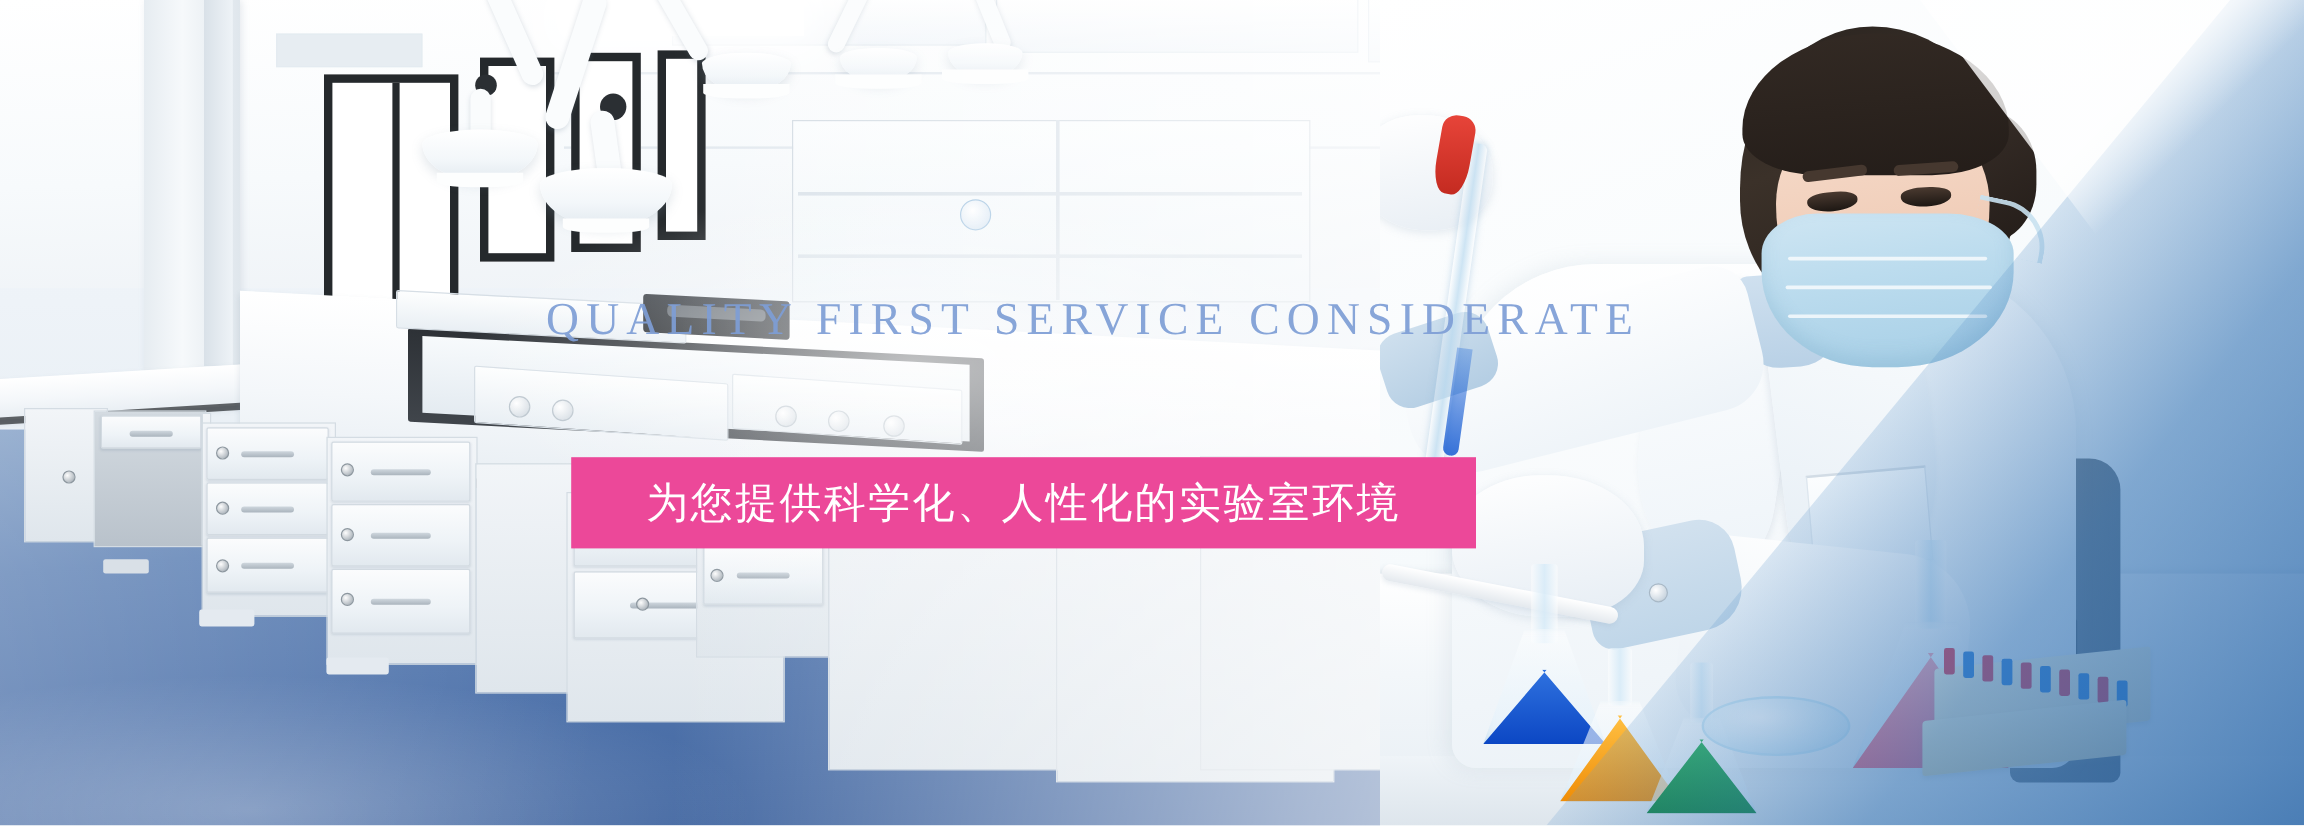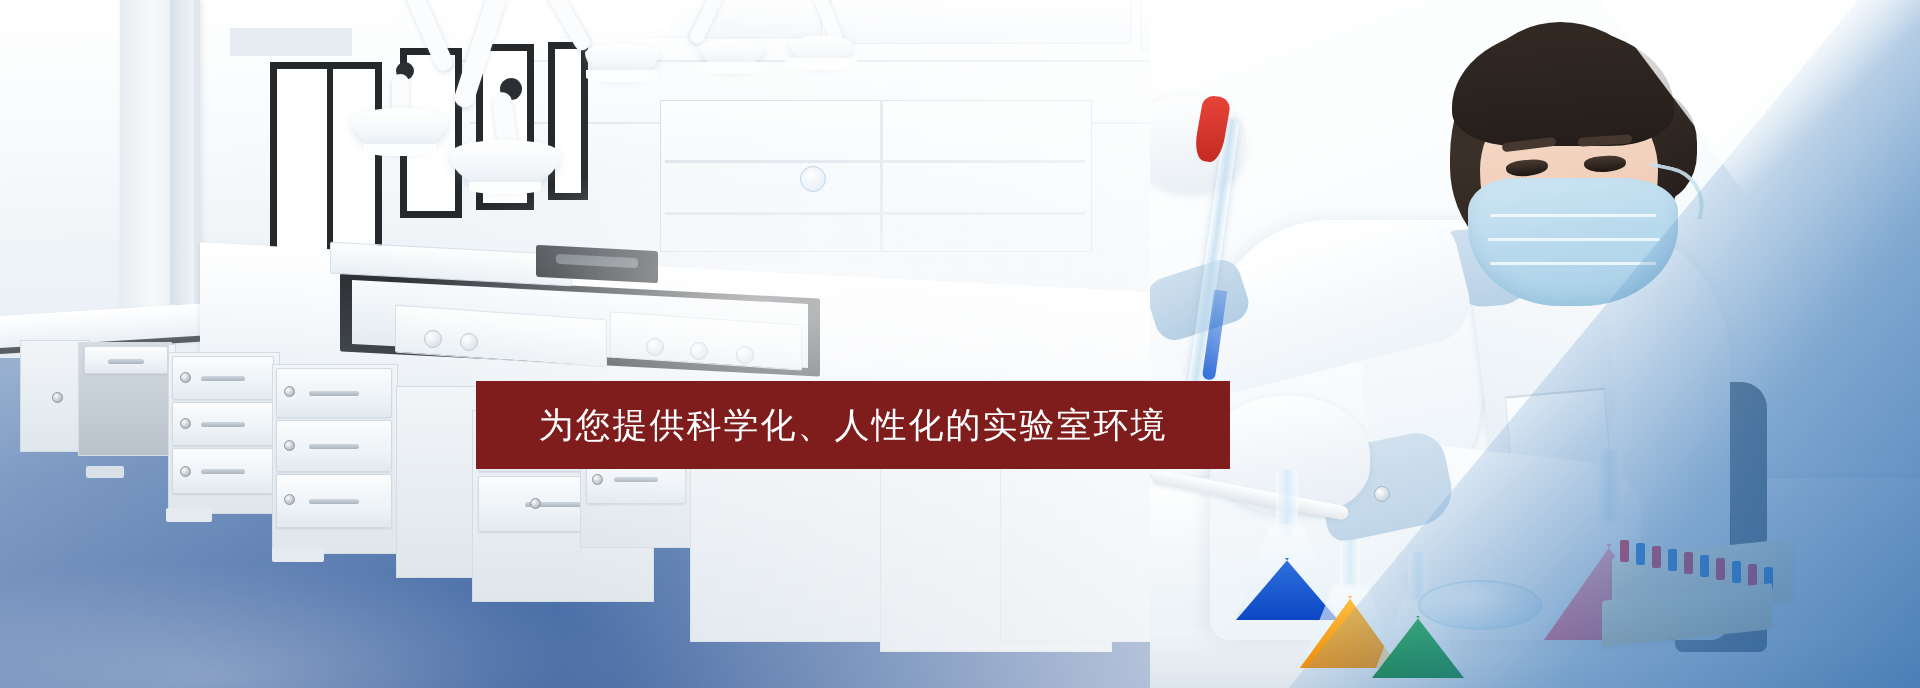--- a/index.html
+++ b/index.html
@@ -548,22 +548,22 @@
     line-height: 1;
     white-space: nowrap;
     color: #1852b4;
     text-shadow: 0 1px 2px rgba(255,255,255,.55);
   }
   .green-bar {
     position: absolute;
     left: 476px;
     top: 381px;
     width: 754px;
-    height: 88px;
-    background: #7f1d1d;
+    height: 76px;
+    background: #ec4899;
     pointer-events: auto;
   }
   .green-bar .bar-text {
     position: absolute;
     left: 0; right: 0;
     top: 50%;
     transform: translateY(-50%);
     text-align: center;
     font-family: "DejaVu Sans", "Liberation Sans", sans-serif;
     font-size: 35px;
@@ -780,20 +780,21 @@
     <div class="tube" style="left:582px;top:561px;background:#2f7fd8;"></div>
     <div class="tube" style="left:598px;top:564px;background:#e8334a;"></div>
     <div class="tube" style="left:614px;top:567px;background:#2f7fd8;"></div>
     <div class="tube-rack" style="left:452px;top:592px;width:170px;height:46px;transform:skewY(-6deg);background:linear-gradient(180deg,#f7f2d8,#e6dcb6);"></div>
   </div>
 
   <div class="blue-wedge"></div>
   <div class="blue-wedge2"></div>
 
   <div class="copy">
+    <div class="eng-line">QUALITY FIRST SERVICE CONSIDERATE</div>
 
 
     <div class="green-bar">
       <div class="bar-text">为您提供科学化、人性化的实验室环境</div>
     </div>
   </div>
 
 </div>
 
 </body></html>

